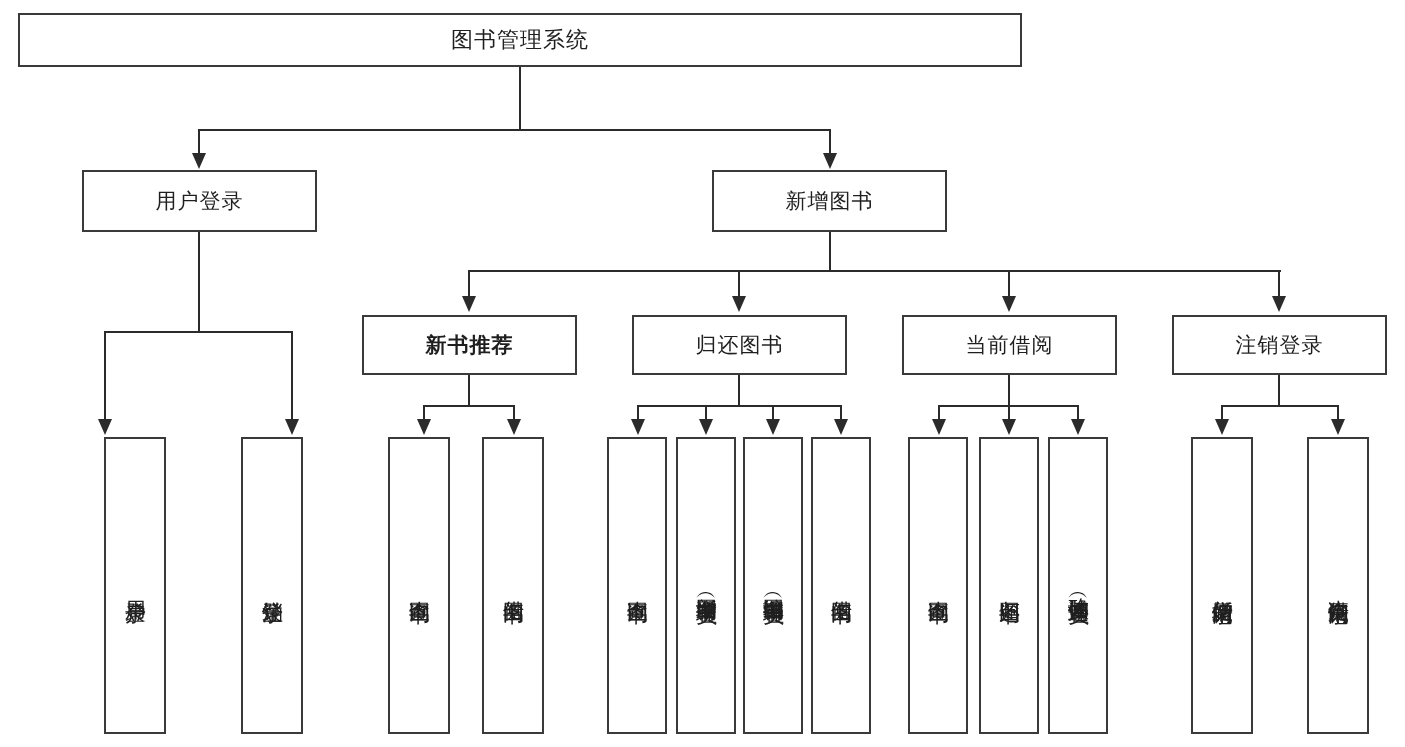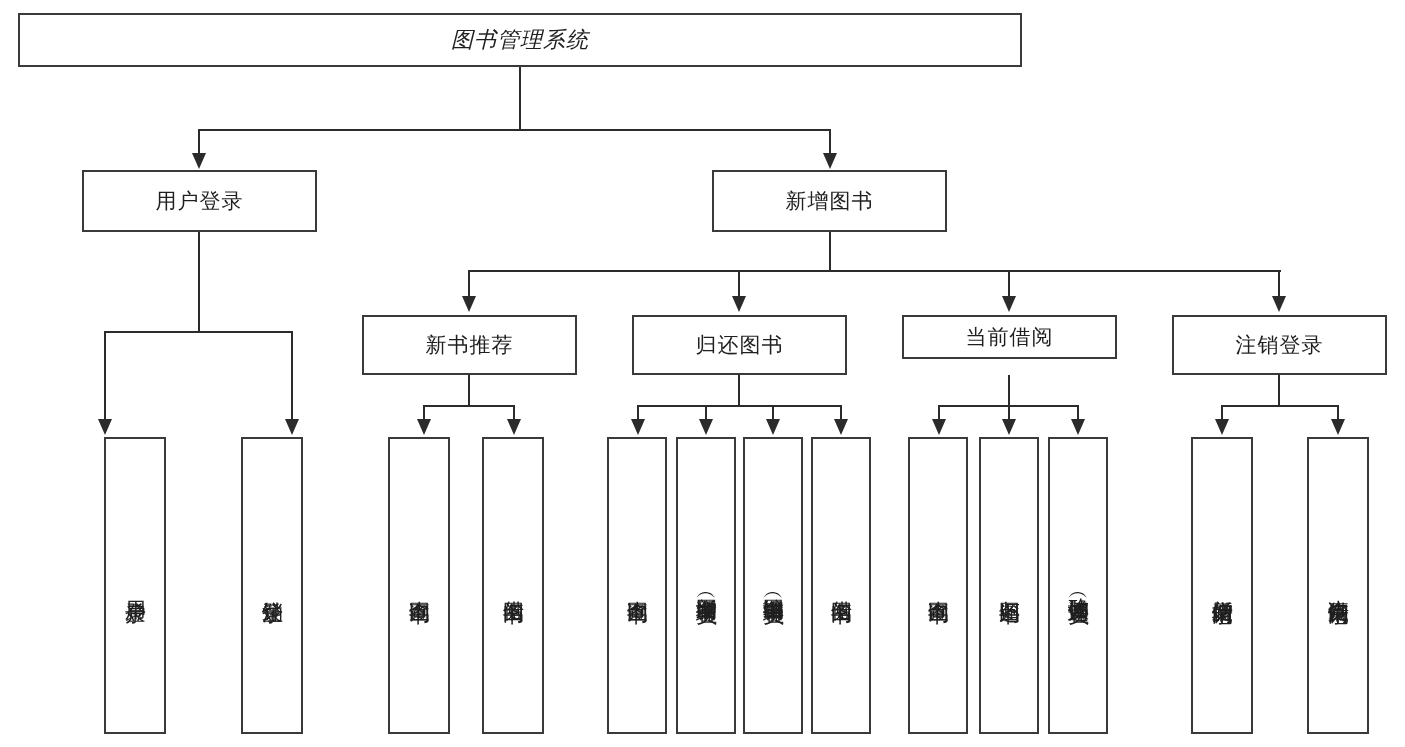--- a/index.html
+++ b/index.html
@@ -46,21 +46,20 @@
     text-align: center;
   }
   .node.vertical > .node-label {
     display: block;
     writing-mode: vertical-rl;
     text-orientation: upright;
     white-space: nowrap;
   }
   .node.root {
     font-size: 22px;
-    font-style: italic;
   }
   
   .conn {
     position: absolute;
     background: #2b2b2b;
   }
   .conn.v { width: 2px; }
   .conn.h { height: 2px; }
   .arrow {
     position: absolute;
@@ -119,29 +118,29 @@
   <div class="conn h" style="left:468px; top:270px; width:813px;"></div>
   <div class="conn v" style="left:468px; top:270px; height:28px;"></div>
   <div class="arrow" style="left:462px; top:296px;"></div>
   <div class="conn v" style="left:738px; top:270px; height:28px;"></div>
   <div class="arrow" style="left:732px; top:296px;"></div>
   <div class="conn v" style="left:1008px; top:270px; height:28px;"></div>
   <div class="arrow" style="left:1002px; top:296px;"></div>
   <div class="conn v" style="left:1278px; top:270px; height:28px;"></div>
   <div class="arrow" style="left:1272px; top:296px;"></div>
 
-  <div class="node horizontal" style="left:362px; top:315px; width:215px; height:60px;">
+  <div class="node horizontal" style="left:362px; top:315px; width:215px; height:60px;font-weight:bold;">
     <span class="node-label">新书推荐</span>
   </div>
 
   <div class="node horizontal" style="left:632px; top:315px; width:215px; height:60px;">
     <span class="node-label">归还图书</span>
   </div>
 
-  <div class="node horizontal" style="left:902px; top:315px; width:215px; height:44px;">
+  <div class="node horizontal" style="left:902px; top:315px; width:215px; height:60px;">
     <span class="node-label">当前借阅</span>
   </div>
 
   <div class="node horizontal" style="left:1172px; top:315px; width:215px; height:60px;">
     <span class="node-label">注销登录</span>
   </div>
 
   <div class="conn v" style="left:468px; top:375px; height:31px;"></div>
   <div class="conn h" style="left:423px; top:405px; width:91px;"></div>
   <div class="conn v" style="left:423px; top:405px; height:16px;"></div>

